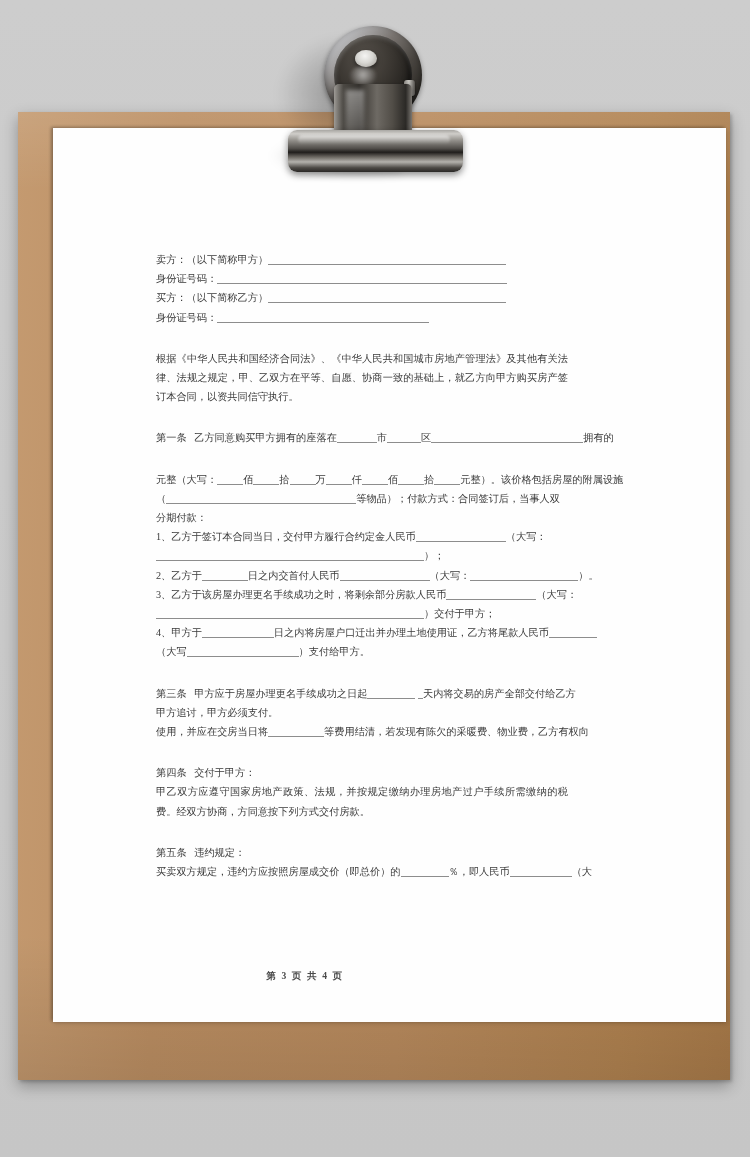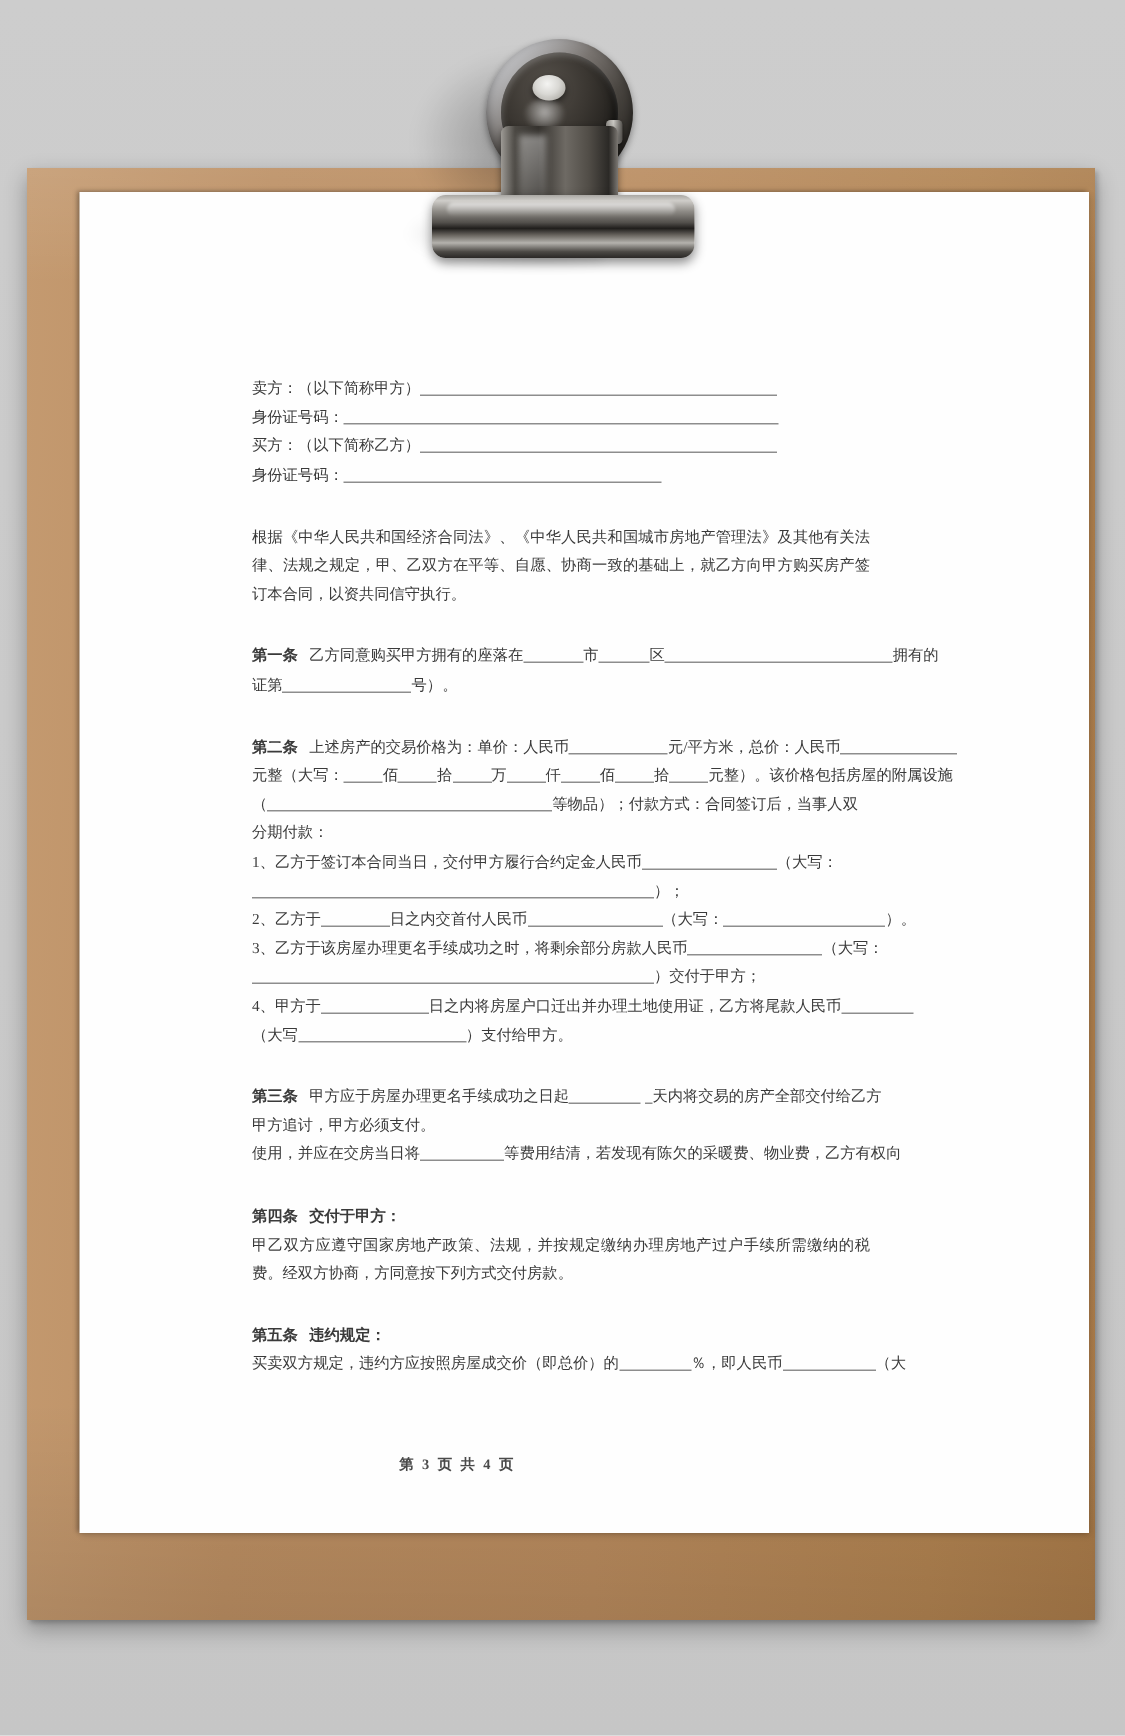--- a/index.html
+++ b/index.html
@@ -170,31 +170,31 @@
     left: 30px; top: 113px;
     width: 152px; height: 9px;
     border-radius: 6px;
     background: linear-gradient(180deg, rgba(255,255,255,0.55), rgba(255,255,255,0.02));
     filter: blur(1px);
   }
 
   
   #doc {
     position: absolute;
-    left: 168px;
+    left: 156px;
     top: 250px;
     width: 412px;
     color: #3a3a3a;
     font-size: 10.2px;
     line-height: 19.2px;
   }
   .blk { margin: 0 0 0 0; }
   .ln { white-space: nowrap; }
   .gap-md { height: 22px; }
-  .bold { font-weight: bold; }
+  .bold { font-weight: normal; }
   .u {
     display: inline-block;
     border-bottom: 1px solid #8d8d8d;
     vertical-align: -2px;
   }
   .para { text-align: justify; text-justify: inter-ideograph; }
 
   
   #footer {
     position: absolute;
@@ -256,31 +256,25 @@
     <div class="gap-md"></div>
 
     <div class="blk para">根据《中华人民共和国经济合同法》、《中华人民共和国城市房地产管理法》及其他有关法律、法规之规定，甲、乙双方在平等、自愿、协商一致的基础上，就乙方向甲方购买房产签订本合同，以资共同信守执行。</div>
 
     <div class="gap-md"></div>
 
     <div class="blk">
       <div class="ln">
         <span class="bold">第一条</span>&nbsp;&nbsp;&nbsp;乙方同意购买甲方拥有的座落在<span class="u" style="width:40px"></span>市<span class="u" style="width:34px"></span>区<span class="u" style="width:152px"></span>拥有的
       </div>
-      <div class="ln">
-        证第<span class="u" style="width:86px"></span>号）。
-      </div>
-    </div>
-
-    <div class="gap-md"></div>
-
-    <div class="blk">
-      <div class="ln">
-        <span class="bold">第二条</span>&nbsp;&nbsp;&nbsp;上述房产的交易价格为：单价：人民币<span class="u" style="width:66px"></span>元/平方米，总价：人民币<span class="u" style="width:78px"></span>
-      </div>
+    </div>
+
+    <div class="gap-md"></div>
+
+    <div class="blk">
       <div class="ln">
         元整（大写：<span class="u" style="width:26px"></span>佰<span class="u" style="width:26px"></span>拾<span class="u" style="width:26px"></span>万<span class="u" style="width:26px"></span>仟<span class="u" style="width:26px"></span>佰<span class="u" style="width:26px"></span>拾<span class="u" style="width:26px"></span>元整）。该价格包括房屋的附属设施
       </div>
       <div class="ln">
         （<span class="u" style="width:190px"></span>等物品）；付款方式：合同签订后，当事人双
       </div>
     </div>
 
     <div class="blk">
       <div class="ln">分期付款：</div>

